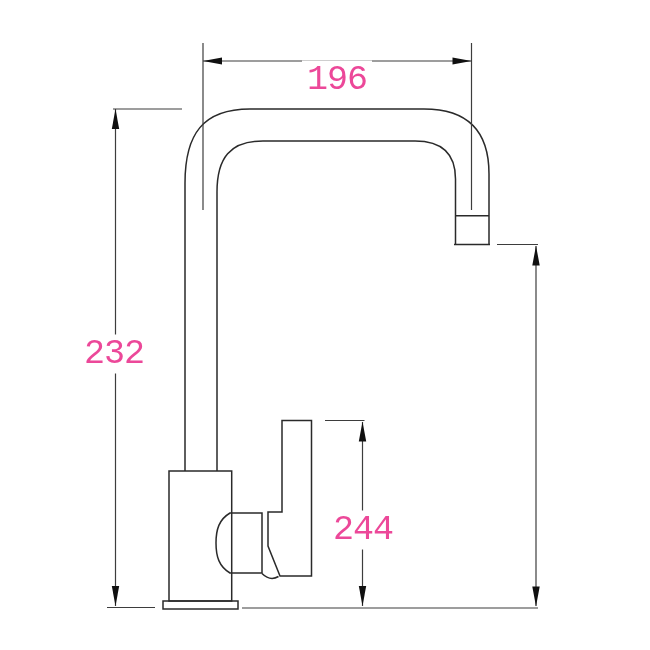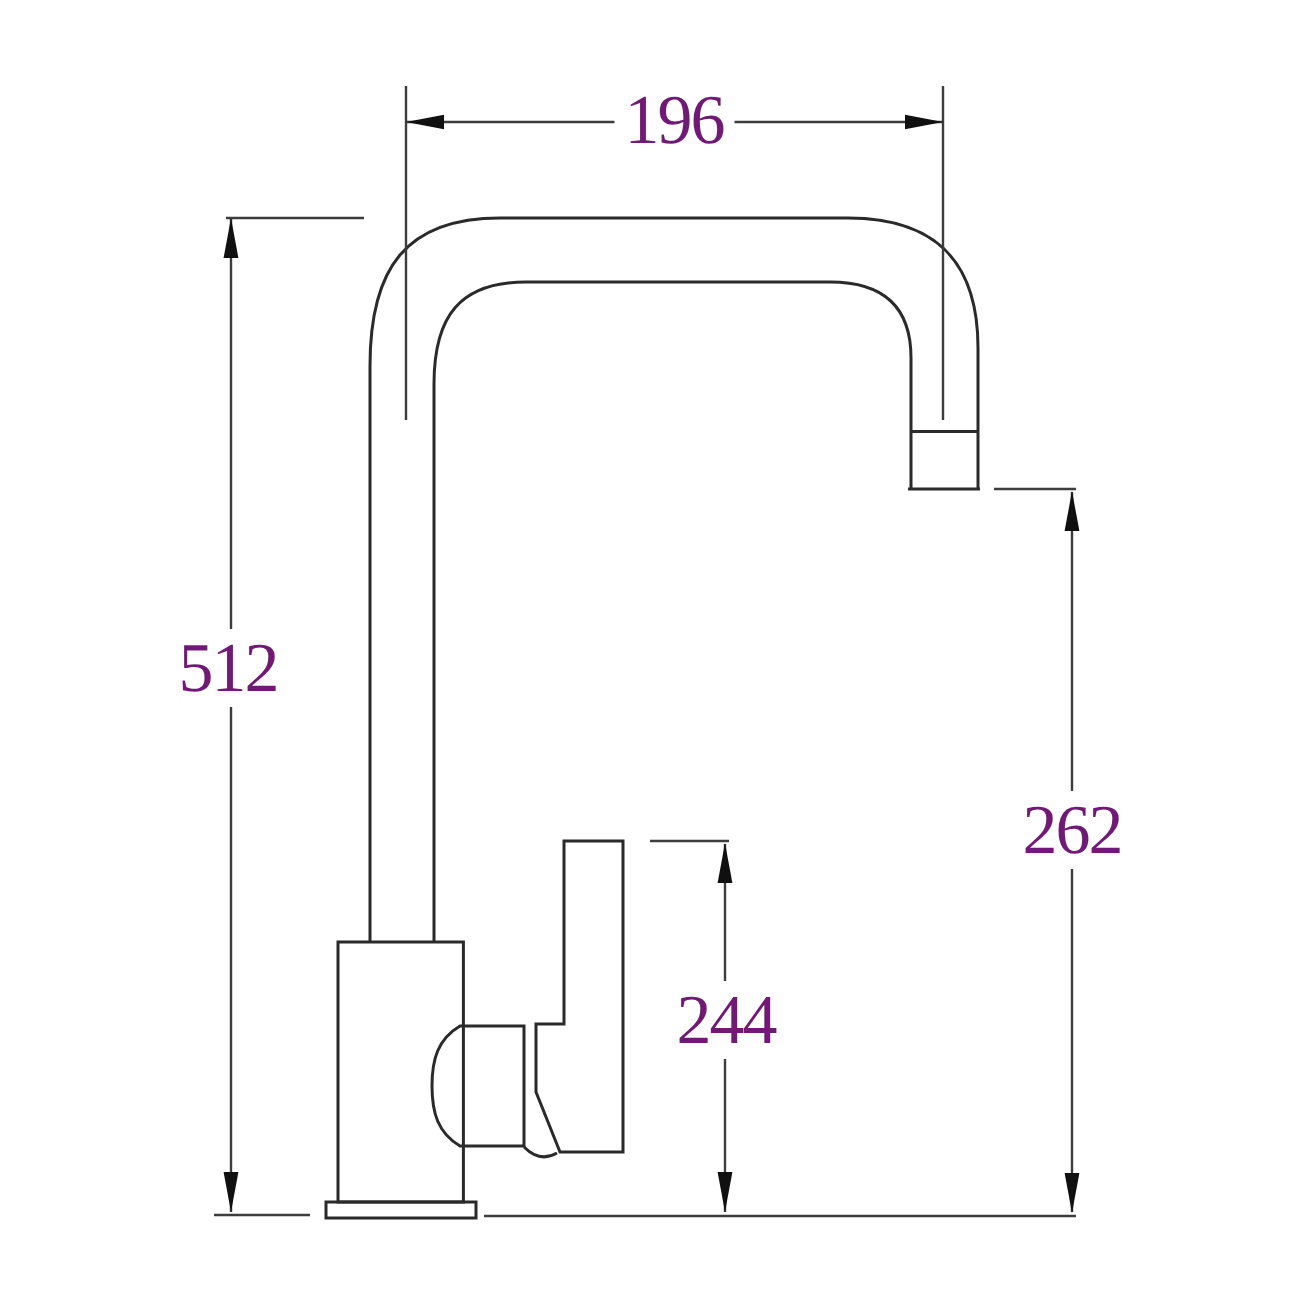--- a/index.html
+++ b/index.html
@@ -16,30 +16,31 @@
     font-family: "Liberation Sans", sans-serif;
   }
   .canvas svg {
     position: absolute;
     left: 0;
     top: 0;
   }
   .dim-label {
     position: absolute;
     transform: translate(-50%, -50%);
-    font-family: Liberation Serif, serif;
+    font-family: Liberation Mono, monospace;
     font-size: 35px;
     font-weight: 400;
     letter-spacing: -1px;
     line-height: 1;
-    color: #701a75;
+    color: #ec4899;
     background: #ffffff;
     padding: 2px 5px;
     white-space: nowrap;
     user-select: none;
+    margin-top: 20px;
   }
   .dim-label-196 { left: 337px; top: 60px; }
   .dim-label-359 { left: 114px; top: 334px; }
   .dim-label-262 { left: 536px; top: 415px; }
   .dim-label-135 { left: 363px; top: 510px; }
 </style>
 </head>
 <body>
 
 <div class="canvas">
@@ -93,19 +94,18 @@
       <polygon points="115.5,606 111.8,586 119.2,586"></polygon>
       <polygon points="536,245.5 532.3,265.5 539.7,265.5"></polygon>
       <polygon points="536,606.5 532.3,586.5 539.7,586.5"></polygon>
       <polygon points="362.5,421.5 358.8,441.5 366.2,441.5"></polygon>
       <polygon points="362.5,606 358.8,586 366.2,586"></polygon>
     </g>
   </svg>
 
   <div class="dim-label dim-label-196">196</div>
 
-  <div class="dim-label dim-label-359">512</div>
+  <div class="dim-label dim-label-359">232</div>
 
-  <div class="dim-label dim-label-262">262</div>
 
   <div class="dim-label dim-label-135">244</div>
 
 </div>
 
 </body></html>

